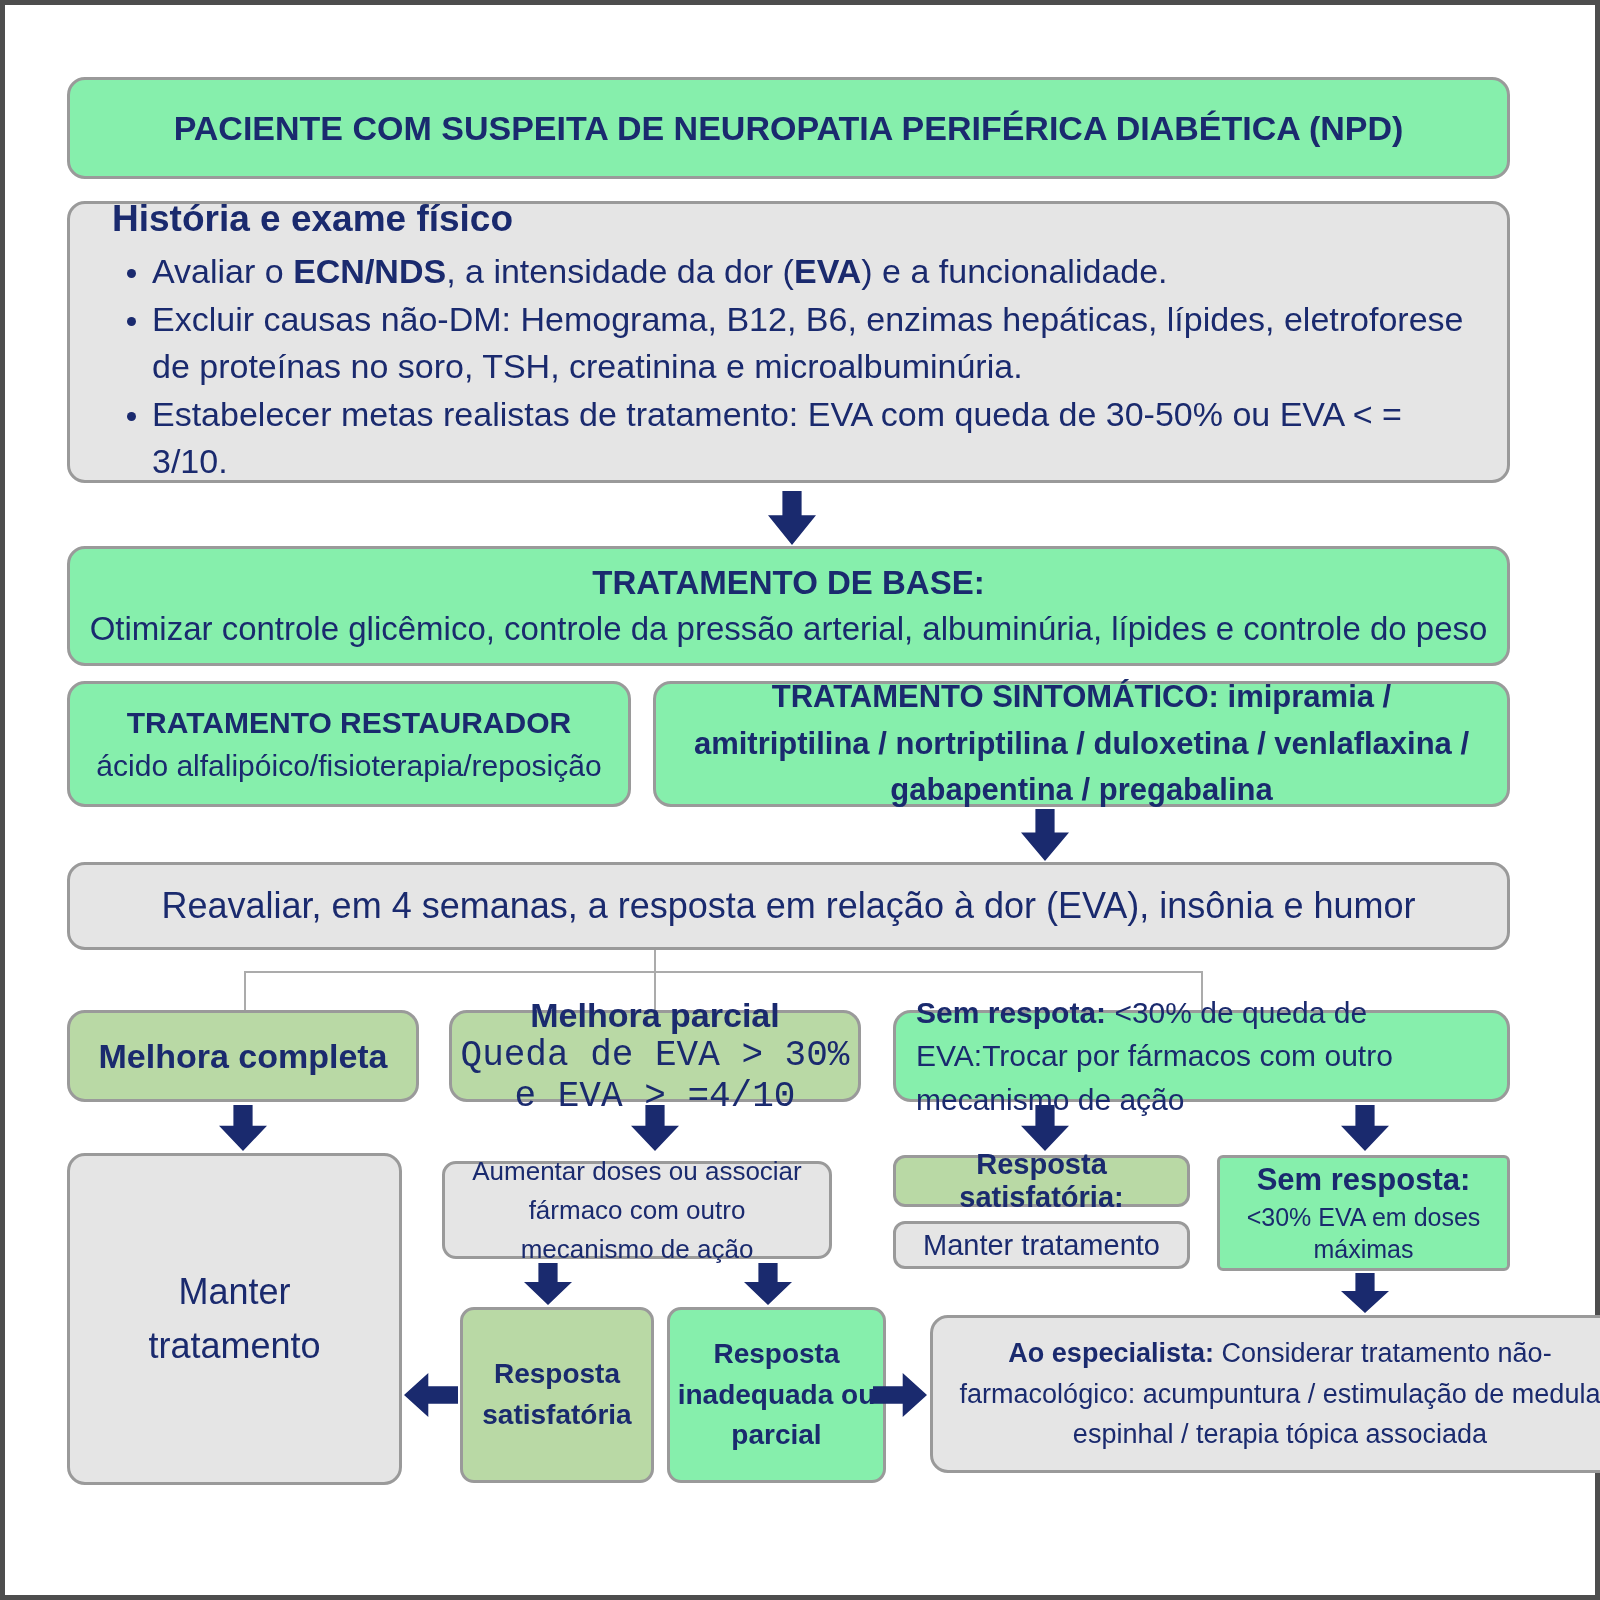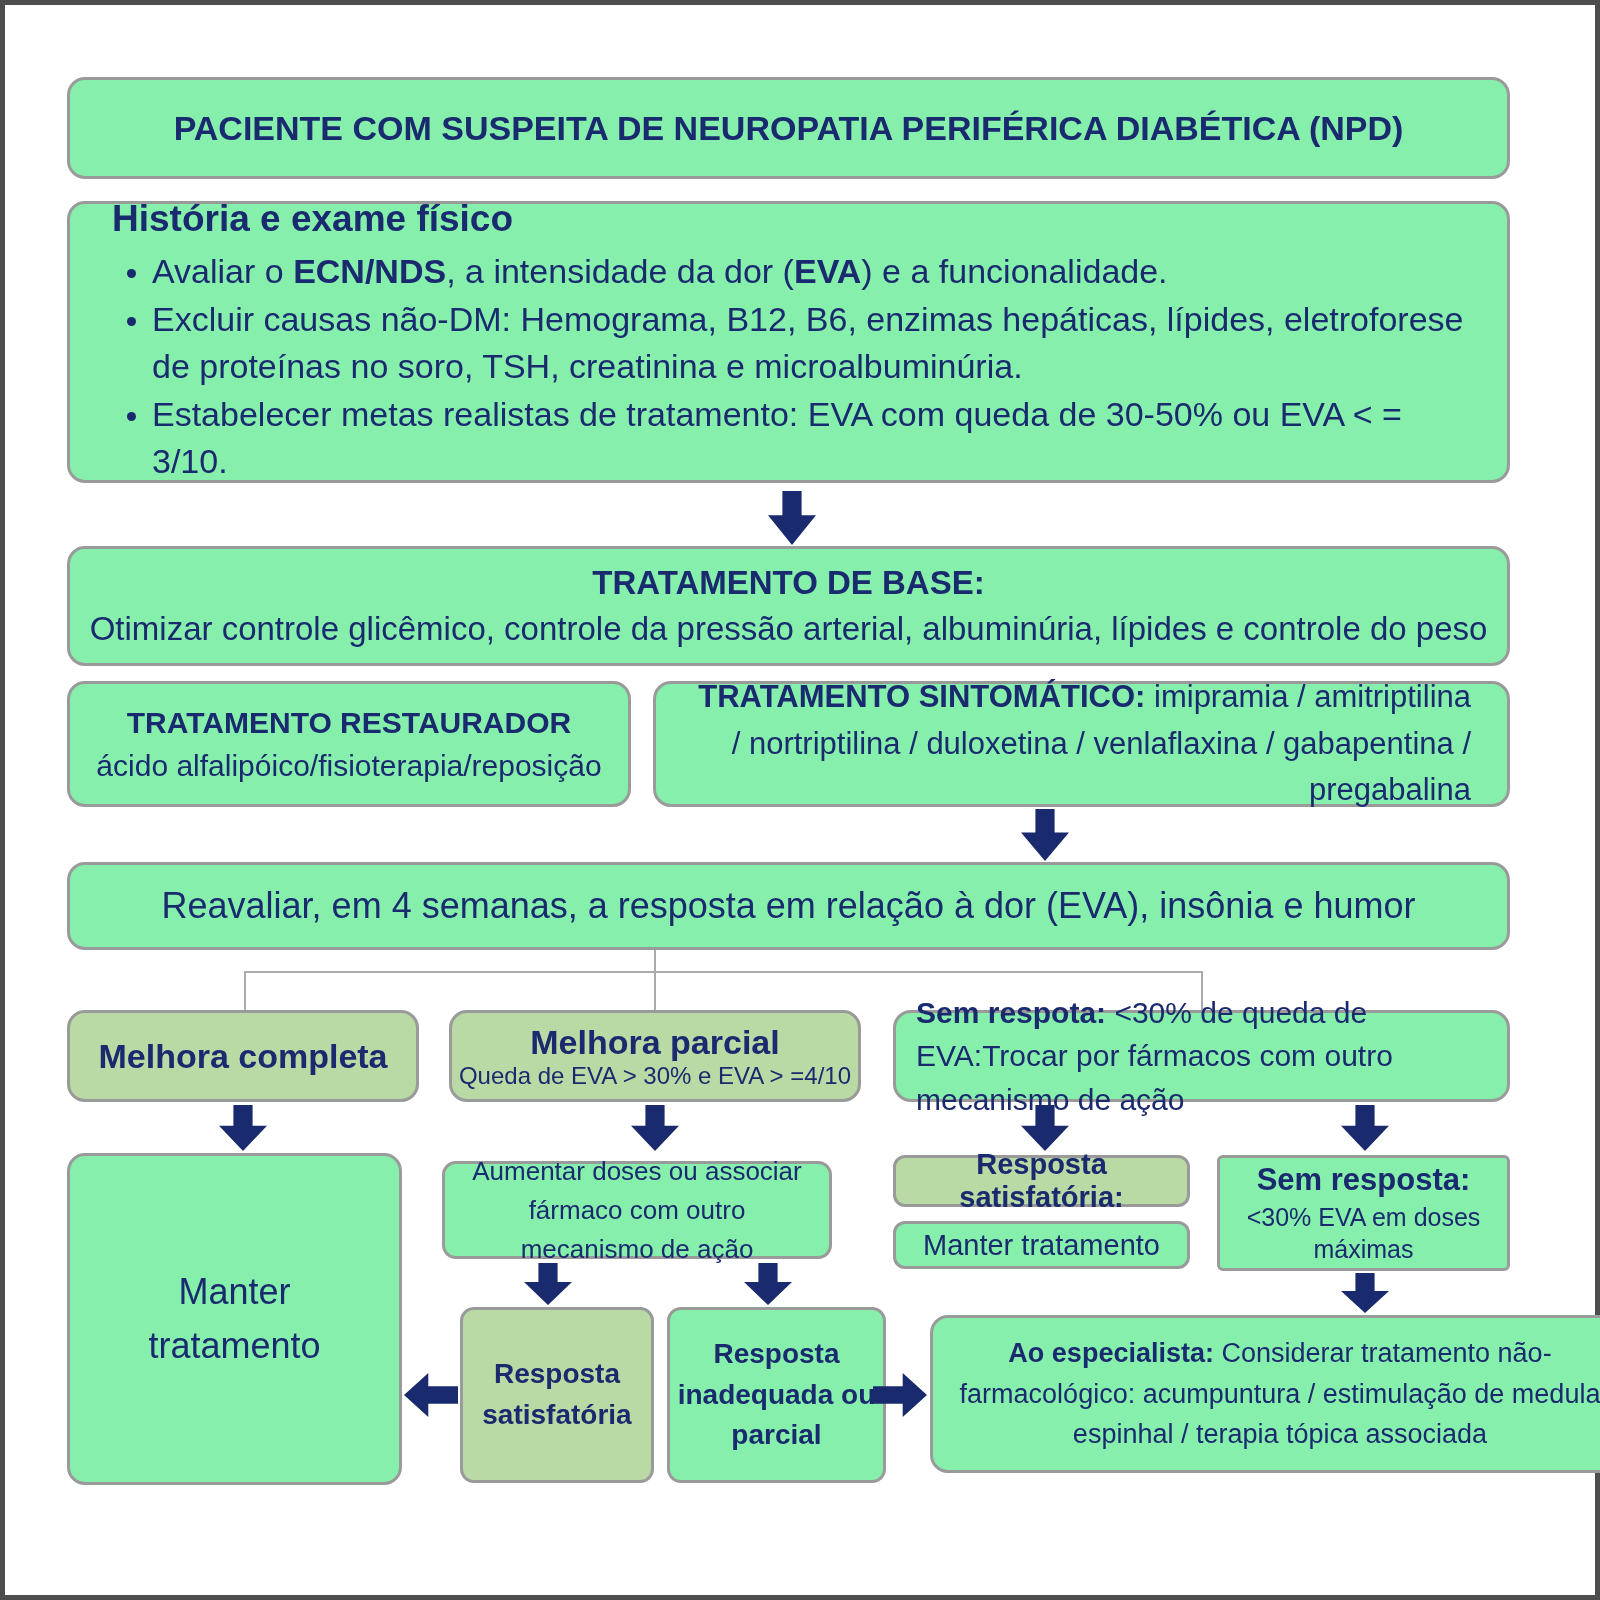--- a/index.html
+++ b/index.html
@@ -13,21 +13,21 @@
   .canvas { position:absolute; inset:0; border:5px solid #4d4d4d; background:#fff; }
   .box {
     position:absolute;
     border:3px solid #9a9a9a;
     border-radius:18px;
     display:flex; flex-direction:column;
     justify-content:center; align-items:center;
     text-align:center;
   }
   .gray  { background:#86efac; }
-  .white { background:#86efac; }
+  .white { background:#e5e5e5; }
   .green { background:#b9d9a5; }
   .pink  { background:#86efac; }
   .arrow { position:absolute; background:#1a2a6e; }
   .arrow.down  { clip-path:polygon(30% 0, 70% 0, 70% 45%, 100% 45%, 50% 100%, 0 45%, 30% 45%); }
   .arrow.left  { clip-path:polygon(0 50%, 45% 0, 45% 30%, 100% 30%, 100% 70%, 45% 70%, 45% 100%); }
   .arrow.right { clip-path:polygon(100% 50%, 55% 0, 55% 30%, 0 30%, 0 70%, 55% 70%, 55% 100%); }
   .line { position:absolute; background:#ababab; }
 
   .title-box { left:62px; top:72px; width:1443px; height:102px; font-size:34px; font-weight:bold; }
 
@@ -37,28 +37,28 @@
   .history-box li::marker { color:#1a2a6e; font-size:30px; }
 
   .base-box { left:62px; top:541px; width:1443px; height:120px; font-size:33px; line-height:1.4; }
   .base-box .t { font-weight:bold; }
 
   .restorative-box { left:62px; top:676px; width:564px; height:126px; font-size:30px; line-height:1.45; }
   .restorative-box .t { font-weight:bold; }
 
   .symptomatic-box { left:648px; top:676px; width:857px; height:126px; font-size:31px; line-height:1.5; padding:0 36px; display:block; }
   .symptomatic-box .inner { display:flex; height:100%; align-items:center; justify-content:center; }
-  .symptomatic-box p { text-align:right; }
+  .symptomatic-box p { text-align:center;font-weight:bold; }
 
   .reassess-box { left:62px; top:857px; width:1443px; height:88px; font-size:36px; }
 
   .complete-box { left:62px; top:1005px; width:352px; height:92px; font-size:34px; font-weight:bold; }
   .partial-box  { left:444px; top:1005px; width:412px; height:92px; }
   .partial-box .t { font-size:34px; font-weight:bold; }
-  .partial-box .s { font-size:24px; }
+  .partial-box .s { font-size:36px;font-family:Liberation Mono, monospace; }
   .none-box { left:888px; top:1005px; width:617px; height:92px; font-size:30px; line-height:1.45; padding:0 20px; align-items:flex-start; text-align:left; }
 
   .keep-big-box { left:62px; top:1148px; width:335px; height:332px; font-size:36px; line-height:1.5; padding:0 44px; }
   .increase-box { left:437px; top:1156px; width:390px; height:98px; font-size:26px; line-height:1.5; padding:0 18px; border-radius:14px; }
 
   .sat-label-box { left:888px; top:1150px; width:297px; height:52px; font-size:29px; font-weight:bold; border-radius:12px; }
   .keep-small-box { left:888px; top:1216px; width:297px; height:48px; font-size:29px; border-radius:12px; }
   .noresp-box { left:1212px; top:1150px; width:293px; height:116px; border-radius:6px; line-height:1.3; padding:4px 18px; }
   .noresp-box .t { font-size:31px; font-weight:bold; }
   .noresp-box .s { font-size:25px; }

